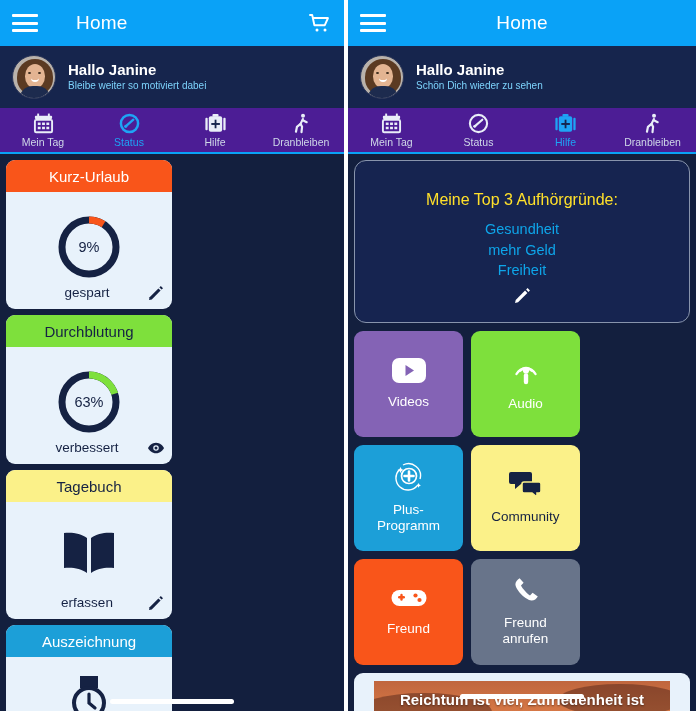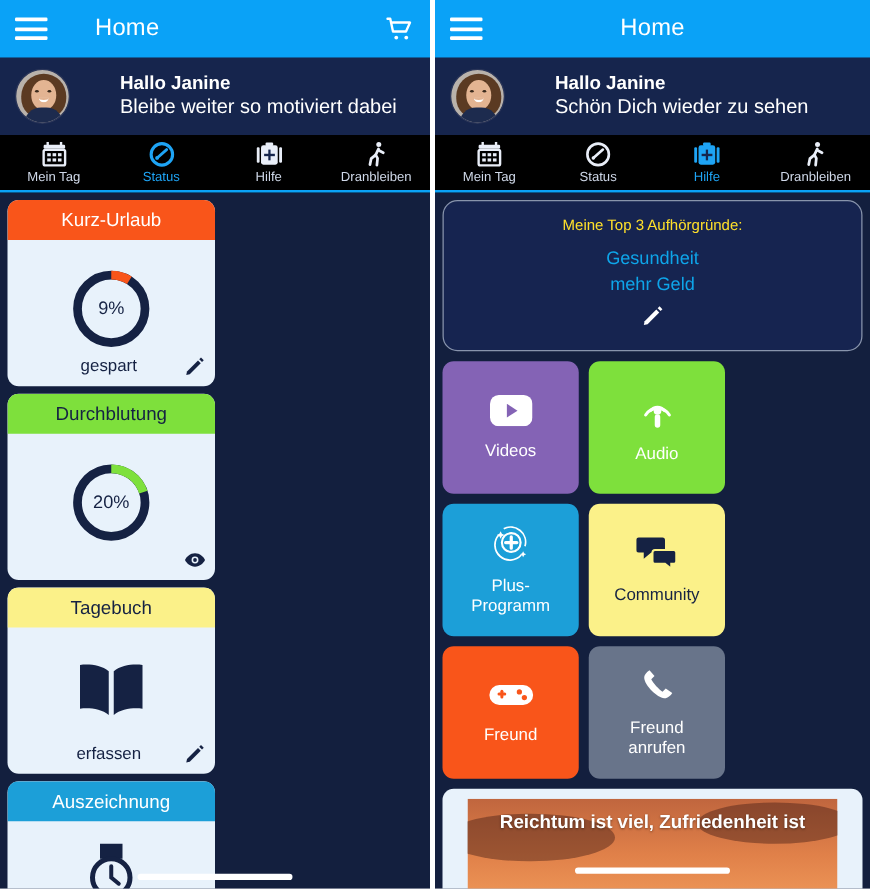--- a/index.html
+++ b/index.html
@@ -40,21 +40,20 @@
   .phone.right .appbar-title { position: absolute; left: 0; right: 0; text-align: center; }
   .cart {
     position: absolute; right: 12px; top: 11px;
     width: 24px; height: 24px;
   }
 
   
   .greet {
     height: 62px; display: flex; align-items: center; padding: 0 12px;
     background: #16254d;
-    gap: 28px;
   }
   .avatar {
     width: 44px; height: 44px; border-radius: 50%;
     flex: 0 0 auto; overflow: hidden; position: relative;
     background: #b9b2ab;
     border: 1px solid #2a3558;
   }
   .avatar .hair {
     position: absolute; left: 4px; top: 3px; width: 36px; height: 36px;
     border-radius: 50% 50% 45% 45%; background: #5b3a22;
@@ -66,25 +65,25 @@
   .avatar .eye { position:absolute; width:3px; height:2px; background:#3a2a1c; border-radius:50%; top:16px;}
   .avatar .eye.l{ left:15px;} .avatar .eye.r{ left:25px;}
   .avatar .smile{ position:absolute; left:18px; top:22px; width:8px; height:4px;
     border-bottom:2px solid #fff; border-radius:0 0 8px 8px;}
   .avatar .body {
     position: absolute; left: 6px; bottom: -2px; width: 32px; height: 14px;
     border-radius: 14px 14px 0 0; background: #1d2b4e;
   }
   .greet-text { margin-left: 12px; line-height: 1.25; }
   .greet-name { color: #ffffff; font-size: 15px; font-weight: bold; }
-  .greet-sub { color: #ffffff; font-size: 16px; }
+  .greet-sub { color: #7dd3fc; font-size: 10px; }
 
   
   .tabs {
-    height: 46px; display: flex; background: #000000;
+    height: 46px; display: flex; background: #4c1d95;
     border-bottom: 2px solid #0aa2f7;
   }
   .tab {
     flex: 1; display: flex; flex-direction: column; align-items: center;
     justify-content: center; cursor: pointer; gap: 2px;
   }
   .tab .ico { height: 22px; display: flex; align-items: flex-end; }
   .tab .lbl { font-size: 10.5px; color: #cfd8e8; }
   .tab.active .lbl { color: #1ea4f5; }
 
@@ -135,21 +134,21 @@
   .scene-sun .cloud { position:absolute; border-radius:50%; background:rgba(60,25,18,.42); }
   .scene-sun .c1{ left:-6%; top:8%; width:46%; height:26%; }
   .scene-sun .c2{ right:-4%; top:2%; width:42%; height:22%; }
 
   
   .reasons {
     margin: 6px 6px 0 6px; border: 1.5px solid #8894ac; border-radius: 12px;
     background: #162450; padding: 12px 10px 14px 10px; text-align: center;
     cursor: pointer;
   }
-  .reasons-title { color: #ffe02a; font-size: 12px; margin-bottom: 10px; }
+  .reasons-title { color: #ffe02a; font-size: 16px; margin-bottom: 10px; margin-top: 18px; }
   .reasons-item { color: #0ea5e9; font-size: 14.5px; line-height: 1.42; }
   .reasons-pencil { margin-top: 6px; display: inline-block; }
 
   
   .tiles { display: flex; flex-wrap: wrap; gap: 8px; padding: 8px 6px 0 6px; }
   .tile {
     width: 109px; height: 106px; border-radius: 9px;
     display: flex; flex-direction: column; align-items: center; justify-content: center;
     cursor: pointer; gap: 7px; padding: 0 4px;
   }
@@ -277,23 +276,24 @@
         </div>
 
         <div class="card">
           <div class="card-head" style="background:#7ee03c;color:#152243">Durchblutung</div>
           <div class="card-body">
             <div class="donut">
               <svg width="68" height="68" viewBox="0 0 68 68">
                 <circle cx="34" cy="34" r="27" fill="none" stroke="#152243" stroke-width="7"></circle>
                 <circle cx="34" cy="34" r="27" fill="none" stroke="#7ee03c" stroke-width="7" stroke-dasharray="33.9 135.7" transform="rotate(-90 34 34)"></circle>
               </svg>
-              <div class="num">20%</div>
+              <div class="num">63%</div>
             </div>
           </div>
+          <div class="card-foot">verbessert</div>
           <div class="corner-ico">
             <svg width="16" height="16" viewBox="0 0 18 12" fill="#152243">
               <path d="M9 0C4.6 0 1.3 3.3 0 6c1.3 2.7 4.6 6 9 6s7.7-3.3 9-6c-1.3-2.7-4.6-6-9-6z"></path>
               <circle cx="9" cy="6" r="3.1" fill="#e8f2fb"></circle>
               <circle cx="9" cy="6" r="1.7" fill="#152243"></circle>
             </svg>
           </div>
         </div>
 
         <div class="card">
@@ -415,20 +415,21 @@
           </svg>
         </div>
         <div class="lbl">Dranbleiben</div>
       </div>
     </div>
 
     <div class="reasons">
       <div class="reasons-title">Meine Top 3 Aufhörgründe:</div>
       <div class="reasons-item">Gesundheit</div>
       <div class="reasons-item">mehr Geld</div>
+      <div class="reasons-item">Freiheit</div>
       <div class="reasons-pencil">
         <svg width="17" height="17" viewBox="0 0 16 16" fill="#ffffff">
           <path d="M1.6 12.2 L10.4 3.4 L12.6 5.6 L3.8 14.4 L1 15z"></path>
           <path d="M11.4 2.4 L12.8 1 L15 3.2 L13.6 4.6z"></path>
         </svg>
       </div>
     </div>
 
     <div class="tiles">
 

